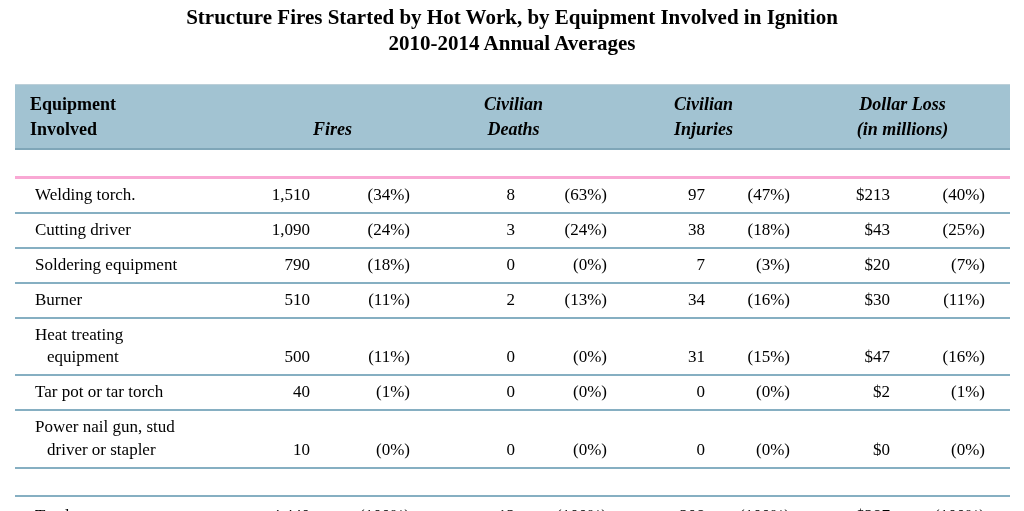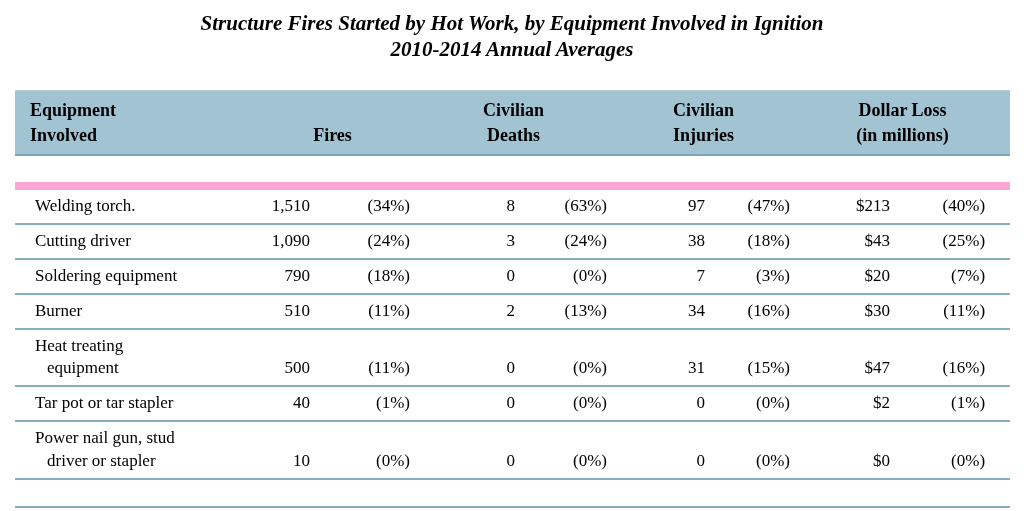--- a/index.html
+++ b/index.html
@@ -8,27 +8,26 @@
     background: #ffffff;
   }
   body {
     width: 1024px;
     height: 511px;
     overflow: hidden;
     font-family: "Liberation Serif", "DejaVu Serif", serif;
     color: #000000;
   }
   .title {
-    padding-top: 11px;
+    padding-top: 5px;
     text-align: center;
     font-weight: bold;
     font-size: 21px;
     line-height: 1.22;
     white-space: pre-line;
-    font-style: italic;
   }
   table.stats {
     border-collapse: collapse;
     table-layout: fixed;
     width: 995px;
     margin: 28px 0 0 15px;
   }
   thead th {
     background: #a2c3d2;
     border-top: 1px solid #bccfd8;
@@ -39,20 +38,21 @@
     line-height: 1.35;
     padding: 7px 0 7px 0;
     white-space: pre-line;
   }
   thead th.hdr-eq {
     text-align: left;
     padding-left: 15px;
   }
   thead th.hdr-pair {
     text-align: center;
+    font-style: italic;
   }
   tbody td {
     font-size: 17px;
     line-height: 1.3;
     vertical-align: bottom;
     text-align: right;
     padding: 5px 5px 6px 0;
   }
   tbody td.eq {
     text-align: left;
@@ -61,21 +61,21 @@
     white-space: pre-line;
     padding-right: 0;
   }
   tbody td.lastcol {
     padding-right: 25px;
   }
   tr.data td {
     border-bottom: 2px solid #86afc2;
   }
   tr.data-first td {
-    border-top: 8px solid #f9a8d4;
+    border-top: 3px solid #f9a8d4;
   }
   tr.spacer td {
     height: 26px;
     border: none;
     padding: 0;
   }
   tr.total-row td {
     border-top: 2px solid #86afc2;
     border-bottom: 2px solid #86afc2;
     padding-top: 8px;
@@ -173,21 +173,21 @@
       <td>(11%)</td>
       <td>0</td>
       <td>(0%)</td>
       <td>31</td>
       <td>(15%)</td>
       <td>$47</td>
       <td class="lastcol">(16%)</td>
     </tr>
 
     <tr class="data">
-      <td class="eq">Tar pot or tar stapler</td>
+      <td class="eq">Tar pot or tar torch</td>
       <td>40</td>
       <td>(1%)</td>
       <td>0</td>
       <td>(0%)</td>
       <td>0</td>
       <td>(0%)</td>
       <td>$2</td>
       <td class="lastcol">(1%)</td>
     </tr>
 

